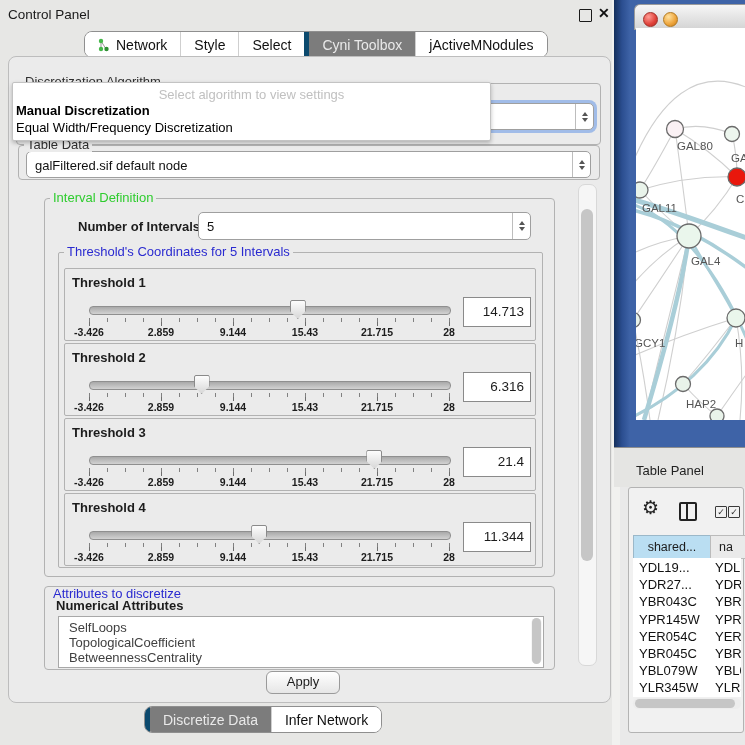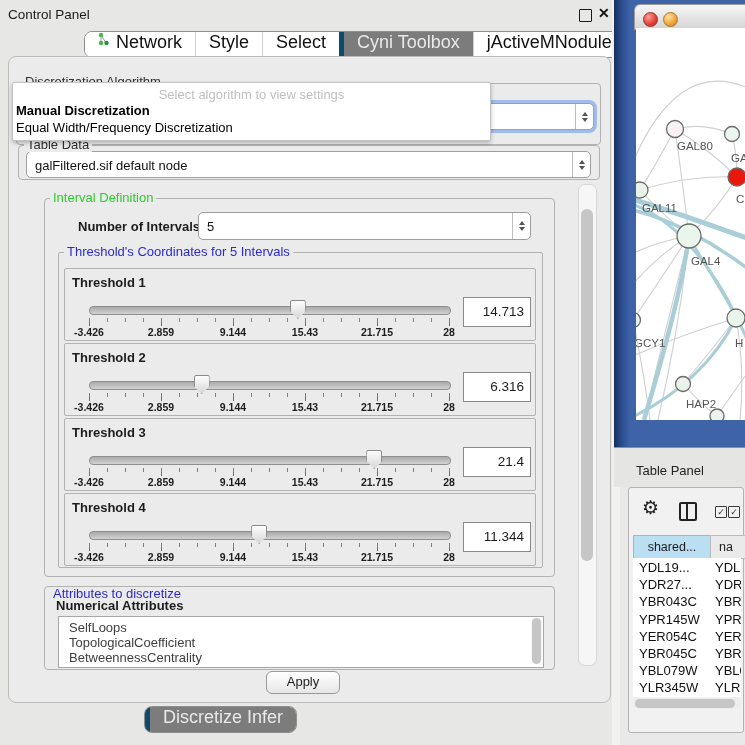--- a/index.html
+++ b/index.html
@@ -5,21 +5,21 @@
   html,body{margin:0;padding:0;}
   body{width:745px;height:745px;position:relative;overflow:hidden;
        font-family:"Liberation Sans",sans-serif;background:#e7e7e5;font-size:13px;color:#1c1c1c;}
   .abs{position:absolute;}
   
   #cp-titlebar{left:0;top:0;width:614px;height:28px;background:#e7e7e5;}
   #cp-title{left:8px;top:7px;font-size:13.5px;color:#1a1a1a;}
   #cp-float{left:579px;top:9px;width:11px;height:11px;border:1.5px solid #1a1a1a;border-radius:1px;}
   #cp-close{left:598px;top:5px;font-size:14px;font-weight:bold;color:#111;}
   .tabgroup{display:flex;align-items:stretch;height:25px;background:#fff;border:1px solid #8f8f8f;border-radius:8px;overflow:hidden;}
-  .tab{display:flex;align-items:flex-start;padding:0 13px;font-size:18px;color:#111;background:#fff;border-left:1px solid #cfcfcf;cursor:default;white-space:nowrap;}
+  .tab{display:flex;align-items:center;padding:0 13px;font-size:14px;color:#111;background:#fff;border-left:1px solid #cfcfcf;cursor:default;white-space:nowrap;}
   .tab:first-child{border-left:none;}
   .tab.active{background:#7c7c7c;color:#e9e9e9;border-left:5px solid #0c4a6e;}
   #top-tabs{left:84px;top:31px;}
   #bottom-tabs{left:144px;top:706px;}
   #main-panel{left:8px;top:56px;width:601px;height:645px;background:#ebebeb;border:1px solid #bdbdbd;border-radius:8px;}
   .grouplab{font-size:13px;color:#2f2f2f;background:#ebebeb;padding:0 3px;line-height:14px;z-index:2;}
   .gbox{border:1px solid #b2b2b2;border-radius:4px;}
   .green{color:#2ecc2e;}
   .blue{color:#2a2ad0;}
   
@@ -224,21 +224,24 @@
   </div>
 <div class="attr-item" style="top: 3px;">SelfLoops</div>
     <div class="attr-item" style="top: 18px;">TopologicalCoefficient</div>
     <div class="attr-item" style="top: 33px;">BetweennessCentrality</div>
   </div>
 
 <div class="abs" id="apply-btn">Apply</div>
 
 <div class="abs tabgroup" id="bottom-tabs">
     <div class="tab active">
-      <span>Discretize Infer</span>
+      <span>Discretize Data</span>
+    </div>
+    <div class="tab">
+      <span>Infer Network</span>
     </div>
   </div>
 
 <div class="abs" id="right-strip"></div>
 
 <div class="abs" id="blue-zone"></div>
 <div class="abs" id="net-titlebar">
   <div class="light" style="left:8px;background:radial-gradient(circle at 35% 30%,#ff9d96,#df4038 60%,#b23029);border:1px solid #a12d27;"></div>
   <div class="light" style="left:28px;background:radial-gradient(circle at 35% 30%,#ffe2a0,#eda33a 60%,#c27d22);border:1px solid #b2791f;"></div>
   <div class="light" style="left:48px;background:radial-gradient(circle at 35% 30%,#c9f3a9,#77c14e 60%,#569637;border:1px solid #569637;"></div>

